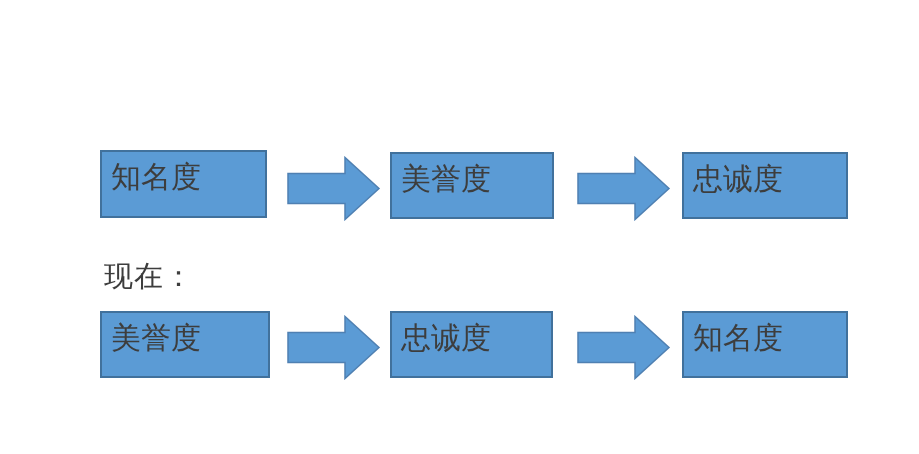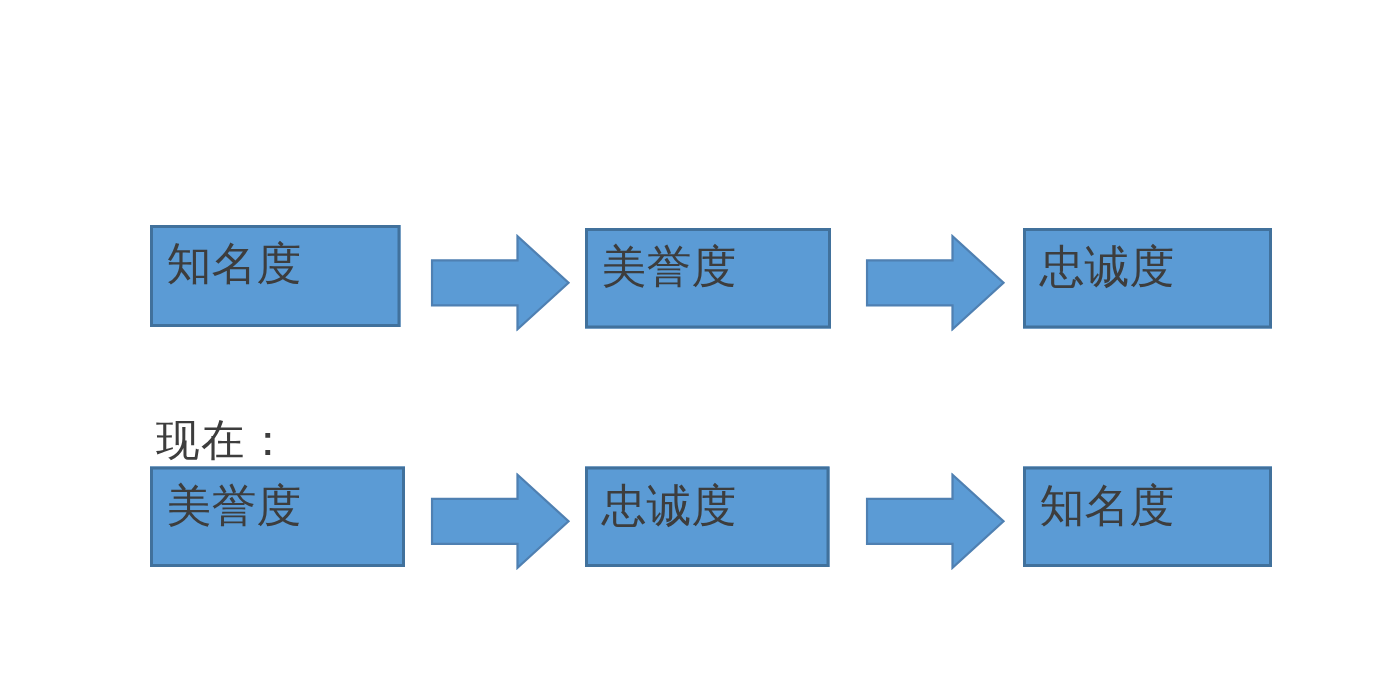--- a/index.html
+++ b/index.html
@@ -22,21 +22,21 @@
   }
   .row-label {
     position: absolute;
     font-size: 29px;
     line-height: 34px;
     color: var(--text);
     letter-spacing: 1px;
     white-space: nowrap;
   }
   .label-past { left: 104px; top: 82px; }
-  .label-now  { left: 104px; top: 259px; margin-top: 18px; }
+  .label-now  { left: 104px; top: 259px; }
   .flow-box {
     position: absolute;
     background: var(--box-fill);
     border: 2.5px solid var(--box-border);
     color: var(--text);
     font-size: 30px;
     line-height: 36px;
     padding: 7px 0 0 9px;
     white-space: nowrap;
     overflow: hidden;

